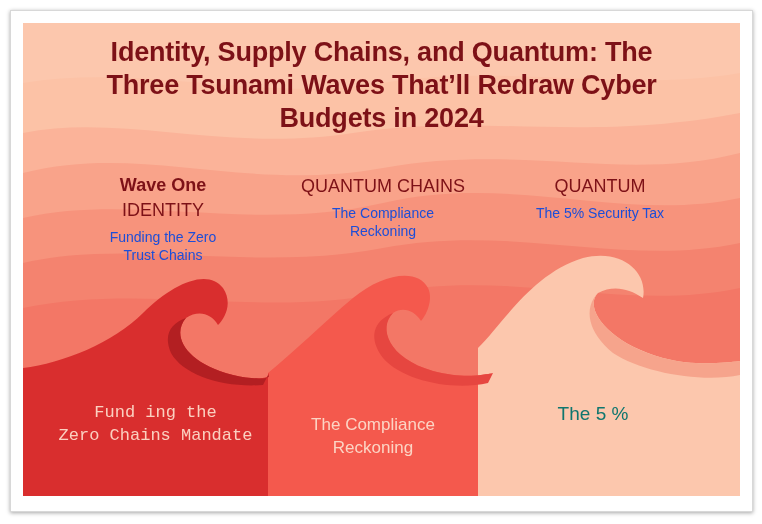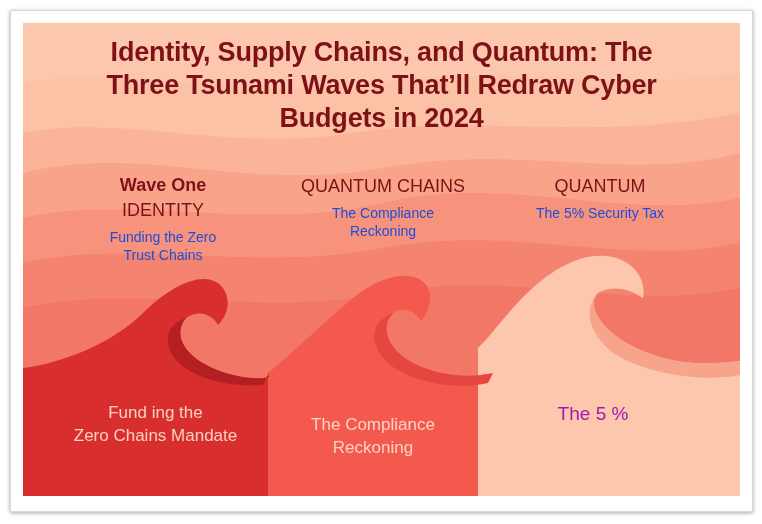--- a/index.html
+++ b/index.html
@@ -61,24 +61,24 @@
     </div>
   </div>
 
   <div class="col" style="left:462px;">
     <div class="n">QUANTUM</div>
     <div class="s">
       <div>The 5% Security Tax</div>
     </div>
   </div>
 
-  <div class="bottom" style="left:20px;width:225px;top:378px;color:#fbd0c0;">
+  <div class="bottom" style="left:20px;width:225px;top:378px;color:#fbd0c0;font-family:Liberation Mono, monospace;">
     <div>Fund ing the</div>
     <div>Zero Chains Mandate</div>
   </div>
   <div class="bottom" style="left:245px;width:210px;top:390px;color:#fcd4c4;">
     <div>The Compliance</div>
     <div>Reckoning</div>
   </div>
-  <div class="bottom" style="left:455px;width:230px;top:378px;font-size:19px;line-height:26px;color:#a21caf;">
+  <div class="bottom" style="left:455px;width:230px;top:378px;font-size:19px;line-height:26px;color:#0f766e;">
     <div>The 5 %</div>
   </div>
 </div>
 
 </body></html>

